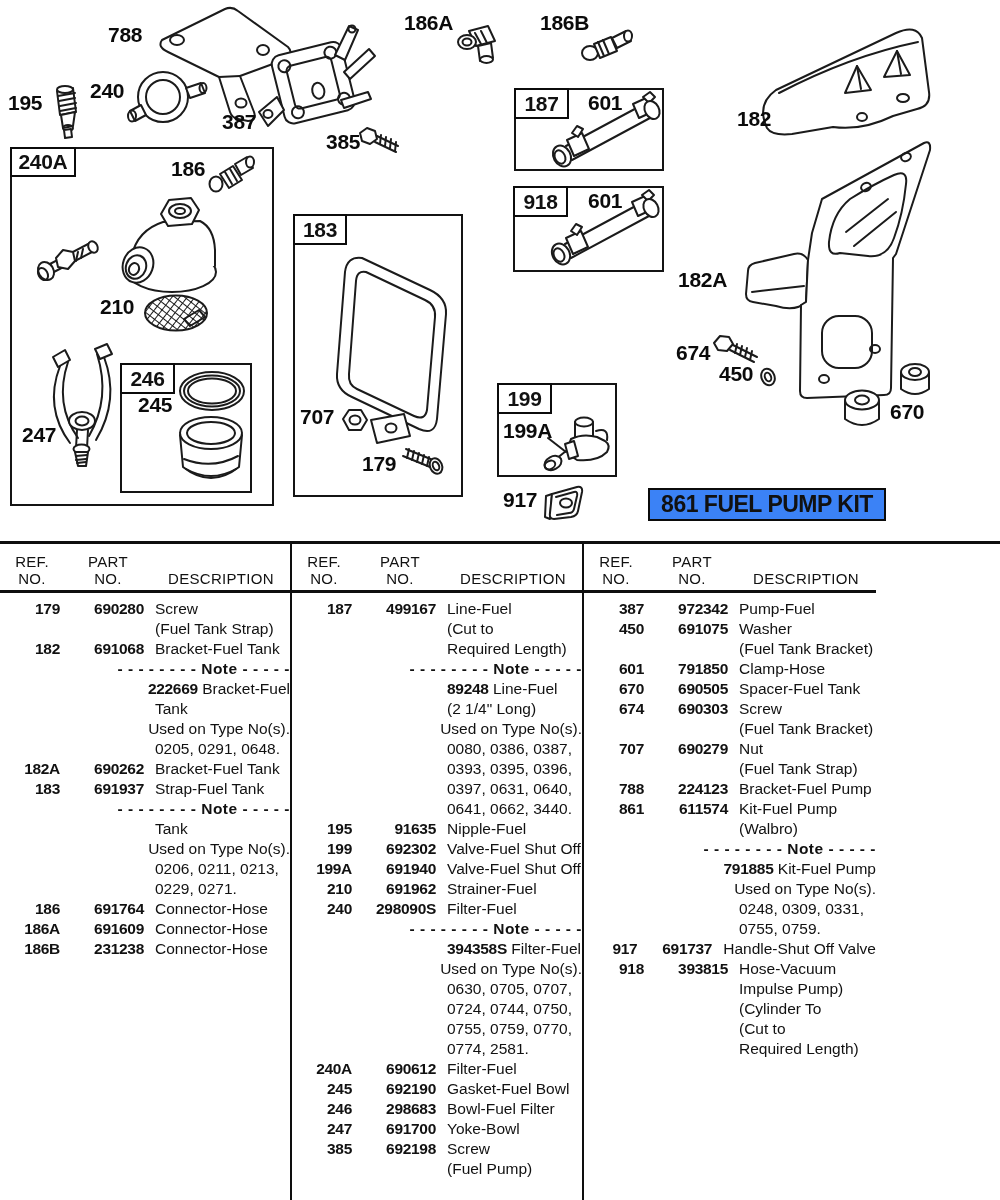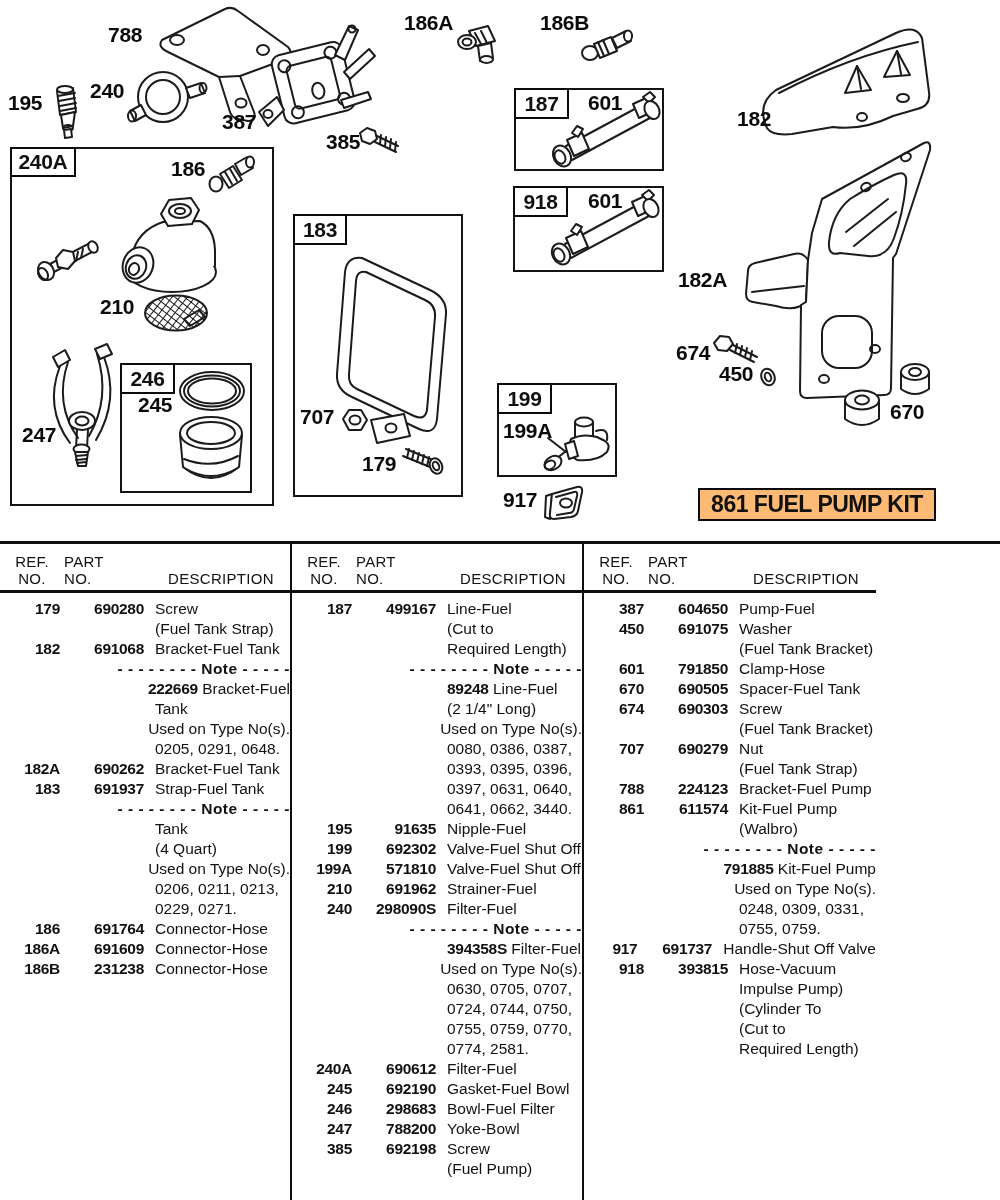--- a/index.html
+++ b/index.html
@@ -20,38 +20,38 @@
     color:#0b0b0b;white-space:nowrap;letter-spacing:-0.3px;
   }
   .dboxlabel{
     position:absolute;border:2px solid #0b0b0b;background:#fff;
     display:flex;align-items:center;justify-content:center;
     font-weight:700;font-size:21px;letter-spacing:-0.3px;box-sizing:border-box;z-index:3;
   }
   .dgroupbox{position:absolute;border:2px solid #141414;box-sizing:border-box;z-index:1;}
   .dlabel{z-index:4;}
   .kitbox{
-    position:absolute;left:698px;top:488px;width:238px;height:33px;
-    border:2px solid #0b0b0b;box-sizing:border-box;background:#fdba74;
+    position:absolute;left:648px;top:488px;width:238px;height:33px;
+    border:2px solid #0b0b0b;box-sizing:border-box;background:#3b82f6;
     display:flex;align-items:center;justify-content:center;
     font-weight:700;font-size:23px;letter-spacing:-0.5px;z-index:4;
   }
   
   .parts-table{
     position:absolute;left:0;top:541px;width:1000px;height:659px;
     border-top:3px solid #0e0e0e;display:flex;background:#fff;box-sizing:border-box;
   }
   .pcol{width:292px;box-sizing:border-box;display:flex;flex-direction:column;}
   .pcol.sep{border-right:2px solid #0e0e0e;}
   .phead{
     display:flex;align-items:flex-end;height:43px;border-bottom:3px solid #0e0e0e;
     font-size:15px;letter-spacing:0.3px;padding-bottom:3px;box-sizing:content-box;
   }
   .h-ref{width:64px;text-align:center;line-height:17px;}
-  .h-part{width:88px;line-height:17px;}
+  .h-part{width:88px;text-align:center;line-height:17px;}
   .h-desc{flex:1;text-align:center;line-height:17px;}
   .rows{padding-top:6px;}
   .prow{display:flex;height:20px;line-height:20px;font-size:15.5px;}
   .c-ref{width:60px;text-align:right;font-weight:700;letter-spacing:-0.3px;}
   .c-part{width:84px;text-align:right;font-weight:700;letter-spacing:-0.3px;}
   .c-desc{flex:1;padding-left:11px;white-space:nowrap;}
   .c-desc b{letter-spacing:-0.3px;}
   .note{font-weight:700;letter-spacing:0.5px;}
 </style>
 </head>
@@ -412,25 +412,20 @@
             <div class="c-desc"><span class="note">- - - - - - - - Note - - - - -</span></div>
           </div>
           <div class="prow">
             <div class="c-ref"></div>
             <div class="c-part"></div>
             <div class="c-desc">Tank</div>
           </div>
           <div class="prow">
             <div class="c-ref"></div>
             <div class="c-part"></div>
-            <div class="c-desc">(4 Quart)</div>
-          </div>
-          <div class="prow">
-            <div class="c-ref"></div>
-            <div class="c-part"></div>
             <div class="c-desc">Used on Type No(s).</div>
           </div>
           <div class="prow">
             <div class="c-ref"></div>
             <div class="c-part"></div>
             <div class="c-desc">0206, 0211, 0213,</div>
           </div>
           <div class="prow">
             <div class="c-ref"></div>
             <div class="c-part"></div>
@@ -526,21 +521,21 @@
             <div class="c-part">91635</div>
             <div class="c-desc">Nipple-Fuel</div>
           </div>
           <div class="prow">
             <div class="c-ref">199</div>
             <div class="c-part">692302</div>
             <div class="c-desc">Valve-Fuel Shut Off</div>
           </div>
           <div class="prow">
             <div class="c-ref">199A</div>
-            <div class="c-part">571810</div>
+            <div class="c-part">691940</div>
             <div class="c-desc">Valve-Fuel Shut Off</div>
           </div>
           <div class="prow">
             <div class="c-ref">210</div>
             <div class="c-part">691962</div>
             <div class="c-desc">Strainer-Fuel</div>
           </div>
           <div class="prow">
             <div class="c-ref">240</div>
             <div class="c-part">298090S</div>
@@ -591,21 +586,21 @@
             <div class="c-part">692190</div>
             <div class="c-desc">Gasket-Fuel Bowl</div>
           </div>
           <div class="prow">
             <div class="c-ref">246</div>
             <div class="c-part">298683</div>
             <div class="c-desc">Bowl-Fuel Filter</div>
           </div>
           <div class="prow">
             <div class="c-ref">247</div>
-            <div class="c-part">788200</div>
+            <div class="c-part">691700</div>
             <div class="c-desc">Yoke-Bowl</div>
           </div>
           <div class="prow">
             <div class="c-ref">385</div>
             <div class="c-part">692198</div>
             <div class="c-desc">Screw</div>
           </div>
           <div class="prow">
             <div class="c-ref"></div>
             <div class="c-part"></div>
@@ -621,21 +616,21 @@
         </div>
         <div class="h-part">
           <div>PART</div>
             <div>NO.</div>
         </div>
         <div class="h-desc">DESCRIPTION</div>
       </div>
       <div class="rows">
           <div class="prow">
             <div class="c-ref">387</div>
-            <div class="c-part">604650</div>
+            <div class="c-part">972342</div>
             <div class="c-desc">Pump-Fuel</div>
           </div>
           <div class="prow">
             <div class="c-ref">450</div>
             <div class="c-part">691075</div>
             <div class="c-desc">Washer</div>
           </div>
           <div class="prow">
             <div class="c-ref"></div>
             <div class="c-part"></div>

